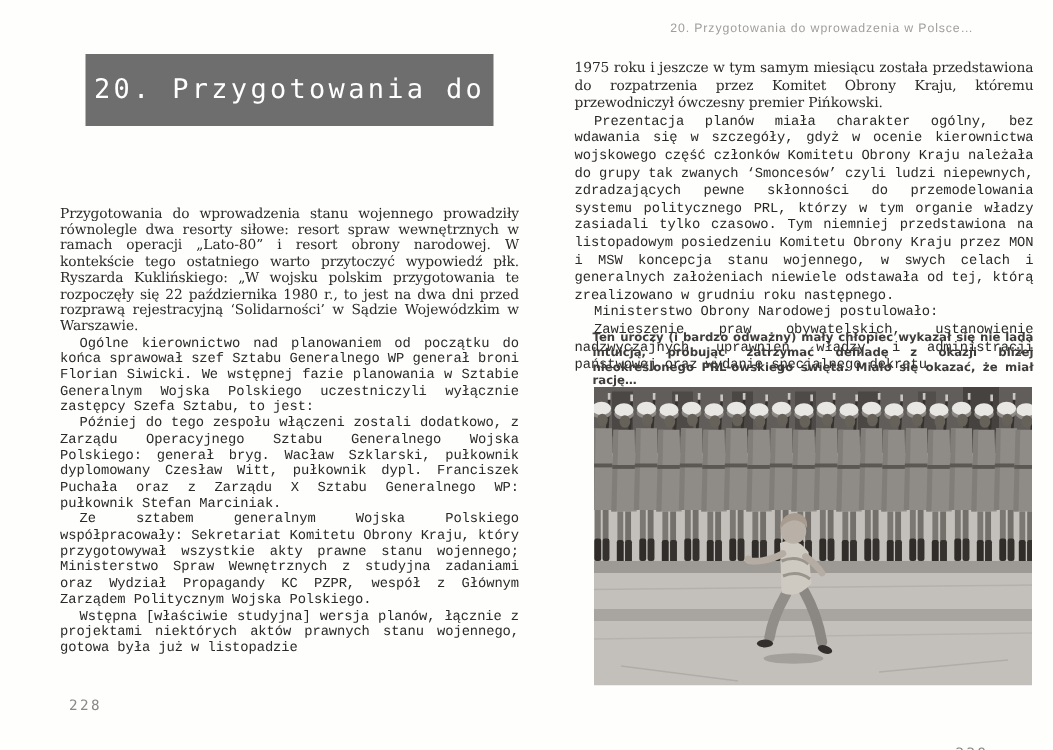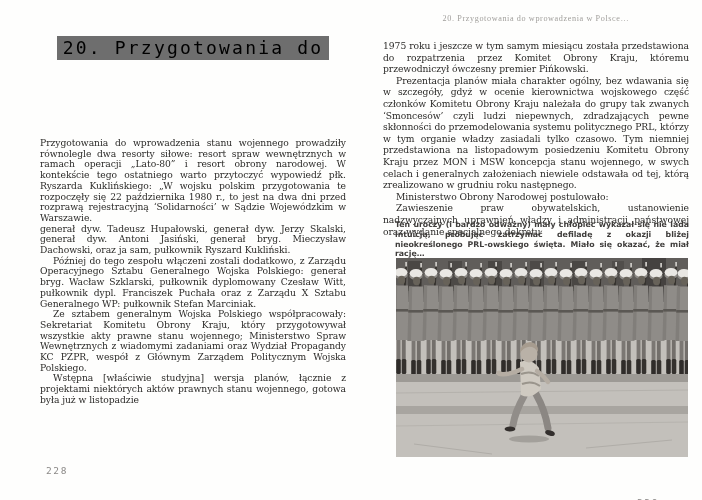--- a/index.html
+++ b/index.html
@@ -8,43 +8,43 @@
     position:relative;width:702px;height:500px;margin:0 auto;
     background:#fefefd;overflow:hidden;
     font-family:"DejaVu Serif",serif;color:#2b2a28;
   }
   
   .chapter-title{
     position:absolute;left:38px;top:36px;width:310px;text-align:center;
   }
   .chapter-title .line{margin:0 0 1px 0;line-height:24px;}
   .chapter-title .hl{
-    display:inline-block;background:#6e6e6e;color:#000000;
+    display:inline-block;background:#6e6e6e;color:#ffffff;
     font-family:"DejaVu Sans Mono",monospace;font-size:18px;
-    letter-spacing:2.2px;padding:0 6px;line-height:24px;white-space:nowrap;
+    letter-spacing:2.2px;padding:12px 6px;line-height:24px;white-space:nowrap;
   }
   .body-col{
     position:absolute;width:306px;
     font-size:9.2px;line-height:10.7px;text-align:justify;
     letter-spacing:-0.05px;
   }
   .body-left{left:40px;top:138px;}
   .body-right{left:383px;top:40px;line-height:11.6px;}
   .body-col p{margin:0;}
-  .body-col p.indent{text-indent:13px;}
+  .body-col p.indent{text-indent:13px;font-family:Liberation Mono, monospace;}
   .page-num{
     position:absolute;font-family:"DejaVu Sans Mono",monospace;
     font-size:9.5px;letter-spacing:1.6px;color:#8b8987;
   }
   .page-num.left{left:46px;top:465px;}
   .page-num.right{left:637px;top:497px;text-align:right;}
   
   .running-header{
-    position:absolute;left:383px;top:14px;width:306px;text-align:center;
-    font-family:Liberation Serif, serif;font-size:8.2px;
+    position:absolute;left:395px;top:14px;width:306px;text-align:center;
+    font-family:Liberation Sans, sans-serif;font-size:8.2px;
     letter-spacing:0.6px;color:#a09e9b;white-space:nowrap;
   }
   .photo-caption{
     position:absolute;left:395px;top:220px;width:294px;
     font-family:"DejaVu Sans","Liberation Sans",sans-serif;
     font-size:7.8px;line-height:9.8px;color:#3f3d3b;text-align:justify;font-weight:bold;
   }
   .photo-frame{
     position:absolute;left:396px;top:258px;width:292px;height:199px;
   }
@@ -56,23 +56,23 @@
 <div class="spread">
 
   <div>
 
     <div class="chapter-title">
       <div class="line"><span class="hl">20. Przygotowania do</span></div>
     </div>
 
     <div class="body-col body-left">
       <p>Przygotowania do wprowadzenia stanu wojennego prowadziły równolegle dwa resorty siłowe: resort spraw wewnętrznych w ramach operacji „Lato-80” i resort obrony narodowej. W kontekście tego ostatniego warto przytoczyć wypowiedź płk. Ryszarda Kuklińskiego: „W wojsku polskim przygotowania te rozpoczęły się 22 października 1980 r., to jest na dwa dni przed rozprawą rejestracyjną ‘Solidarności’ w Sądzie Wojewódzkim w Warszawie.</p>
-      <p>generał dyw. Tadeusz Hupałowski, generał dyw. Jerzy Skalski, generał dyw. Antoni Jasiński, generał bryg. Mieczysław Dachowski, oraz ja sam, pułkownik Ryszard Kukliński.</p>
+      <p class="indent">Ogólne kierownictwo nad planowaniem od początku do końca sprawował szef Sztabu Generalnego WP generał broni Florian Siwicki. We wstępnej fazie planowania w Sztabie Generalnym Wojska Polskiego uczestniczyli wyłącznie zastępcy Szefa Sztabu, to jest:</p>
       <p class="indent">Później do tego zespołu włączeni zostali dodatkowo, z Zarządu Operacyjnego Sztabu Generalnego Wojska Polskiego: generał bryg. Wacław Szklarski, pułkownik dyplomowany Czesław Witt, pułkownik dypl. Franciszek Puchała oraz z Zarządu X Sztabu Generalnego WP: pułkownik Stefan Marciniak.</p>
-      <p class="indent">Ze sztabem generalnym Wojska Polskiego współpracowały: Sekretariat Komitetu Obrony Kraju, który przygotowywał wszystkie akty prawne stanu wojennego; Ministerstwo Spraw Wewnętrznych z wiadomymi zadaniami oraz Wydział Propagandy KC PZPR, wespół z Głównym Zarządem Politycznym Wojska Polskiego.</p>
+      <p class="indent">Ze sztabem generalnym Wojska Polskiego współpracowały: Sekretariat Komitetu Obrony Kraju, który przygotowywał wszystkie akty prawne stanu wojennego; Ministerstwo Spraw Wewnętrznych z studyjna zadaniami oraz Wydział Propagandy KC PZPR, wespół z Głównym Zarządem Politycznym Wojska Polskiego.</p>
       <p class="indent">Wstępna [właściwie studyjna] wersja planów, łącznie z projektami niektórych aktów prawnych stanu wojennego, gotowa była już w listopadzie</p>
     </div>
 
     <div class="page-num left">228</div>
   </div>
 
   <div>
 
     <div class="running-header">20. Przygotowania do wprowadzenia w Polsce…</div>
 

